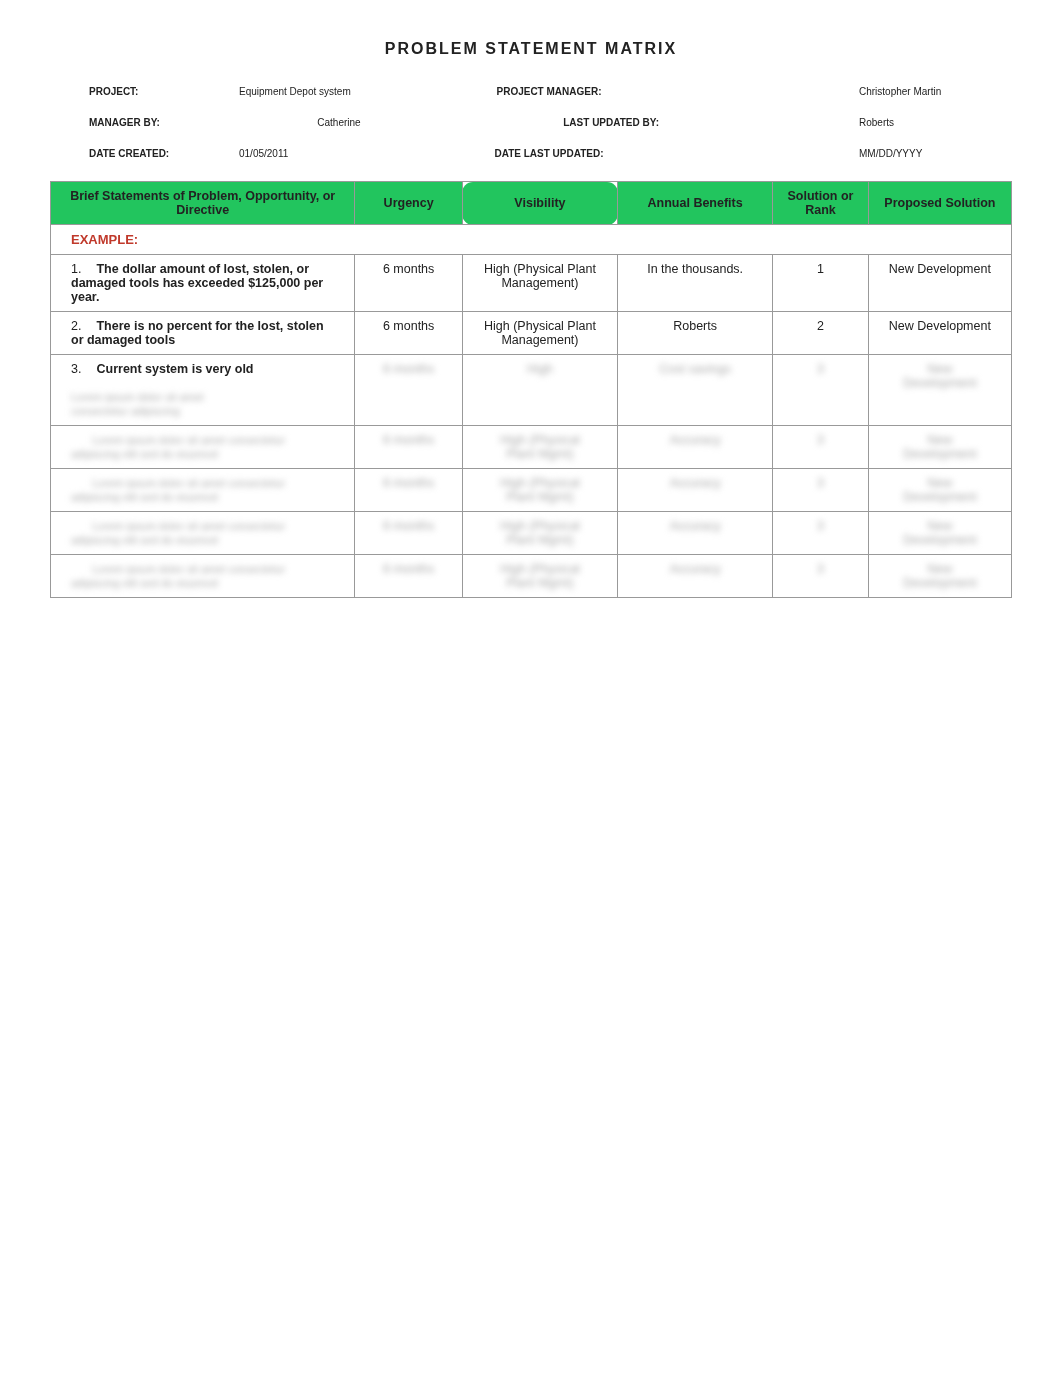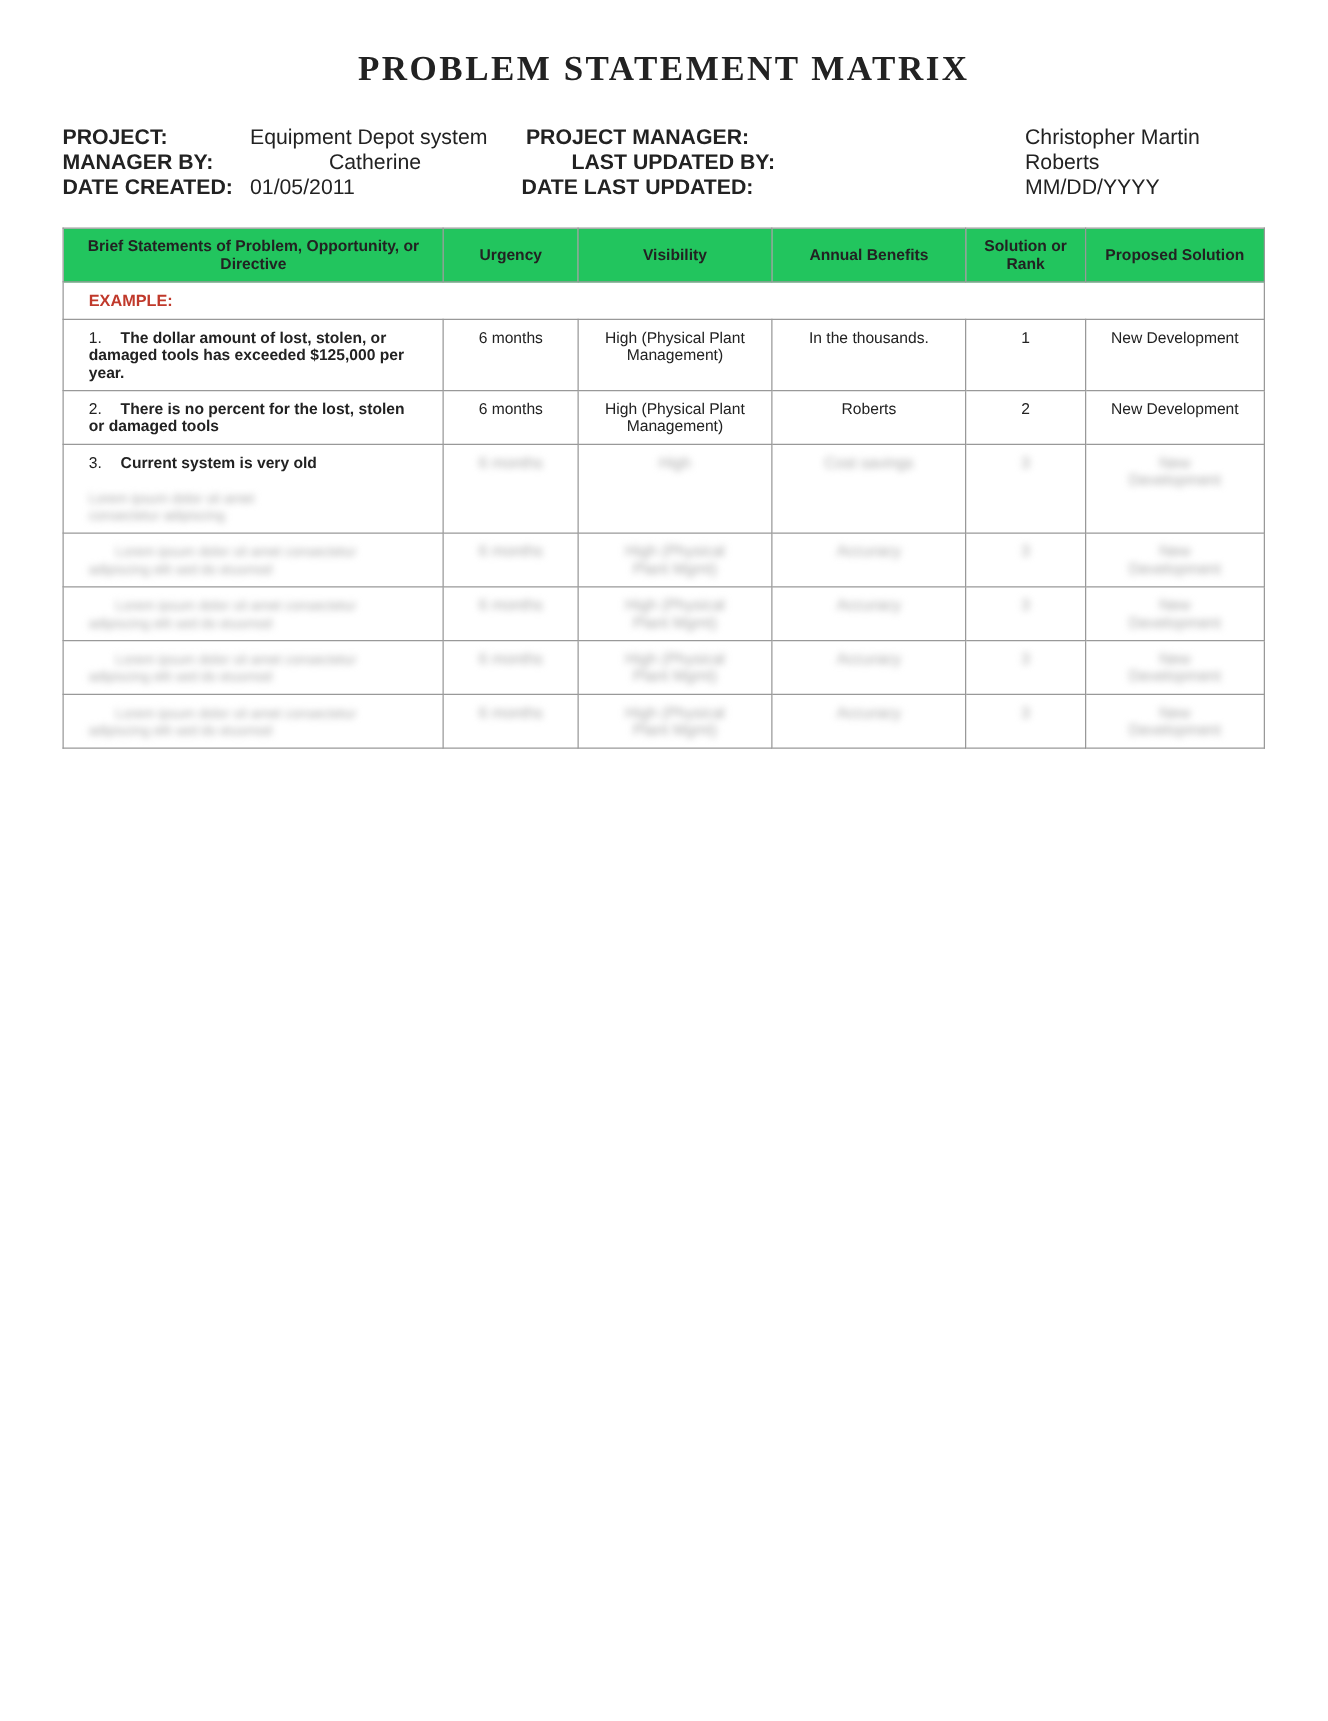--- a/index.html
+++ b/index.html
@@ -7,33 +7,34 @@
       background: #fff;
       font-family: Georgia, 'Times New Roman', serif;
       font-size: 13px;
       color: #222;
       padding: 40px 50px;
       width: 1062px;
       min-height: 1377px;
     }
     .page-title {
       text-align: center;
-      font-size: 28px;
+      font-size: 16px;
       font-weight: bold;
       letter-spacing: 2px;
       margin-bottom: 28px;
-      font-family: Liberation Serif, serif;
+      font-family: Liberation Sans, sans-serif;
     }
     .meta-grid {
       display: grid;
       grid-template-columns: 150px 200px 220px 200px 200px;
-      row-gap: 0;
+      row-gap: 20px;
       margin-bottom: 22px;
       font-family: Arial, sans-serif;
-      font-size: 17px;
+      font-size: 10px;
+      margin-left: 39px;
     }
     .meta-label { font-weight: bold; }
     .meta-value { }
     .matrix-table {
       width: 100%;
       border-collapse: collapse;
       font-family: Arial, sans-serif;
       font-size: 12.5px;
     }
     .matrix-table th {
@@ -53,21 +54,21 @@
       color: #c0392b;
       font-weight: bold;
       font-size: 13px;
       padding: 4px 8px;
       border-left: 1px solid #999;
       border-right: 1px solid #999;
       border-bottom: none;
     }
     .col-problem { width: 255px; }
     .col-urgency { width: 90px; text-align: center; }
-    .col-visibility { width: 130px; text-align: center; }
+    .col-visibility { width: 130px; text-align: center; border-radius: 11px; }
     .col-benefits { width: 130px; text-align: center; }
     .col-priority { width: 80px; text-align: center; }
     .col-proposed { width: 120px; text-align: center; }
     .blurred-block {
       filter: blur(3px);
       color: #888;
     }
     .row-num {
       display: inline-block;
       min-width: 18px;

